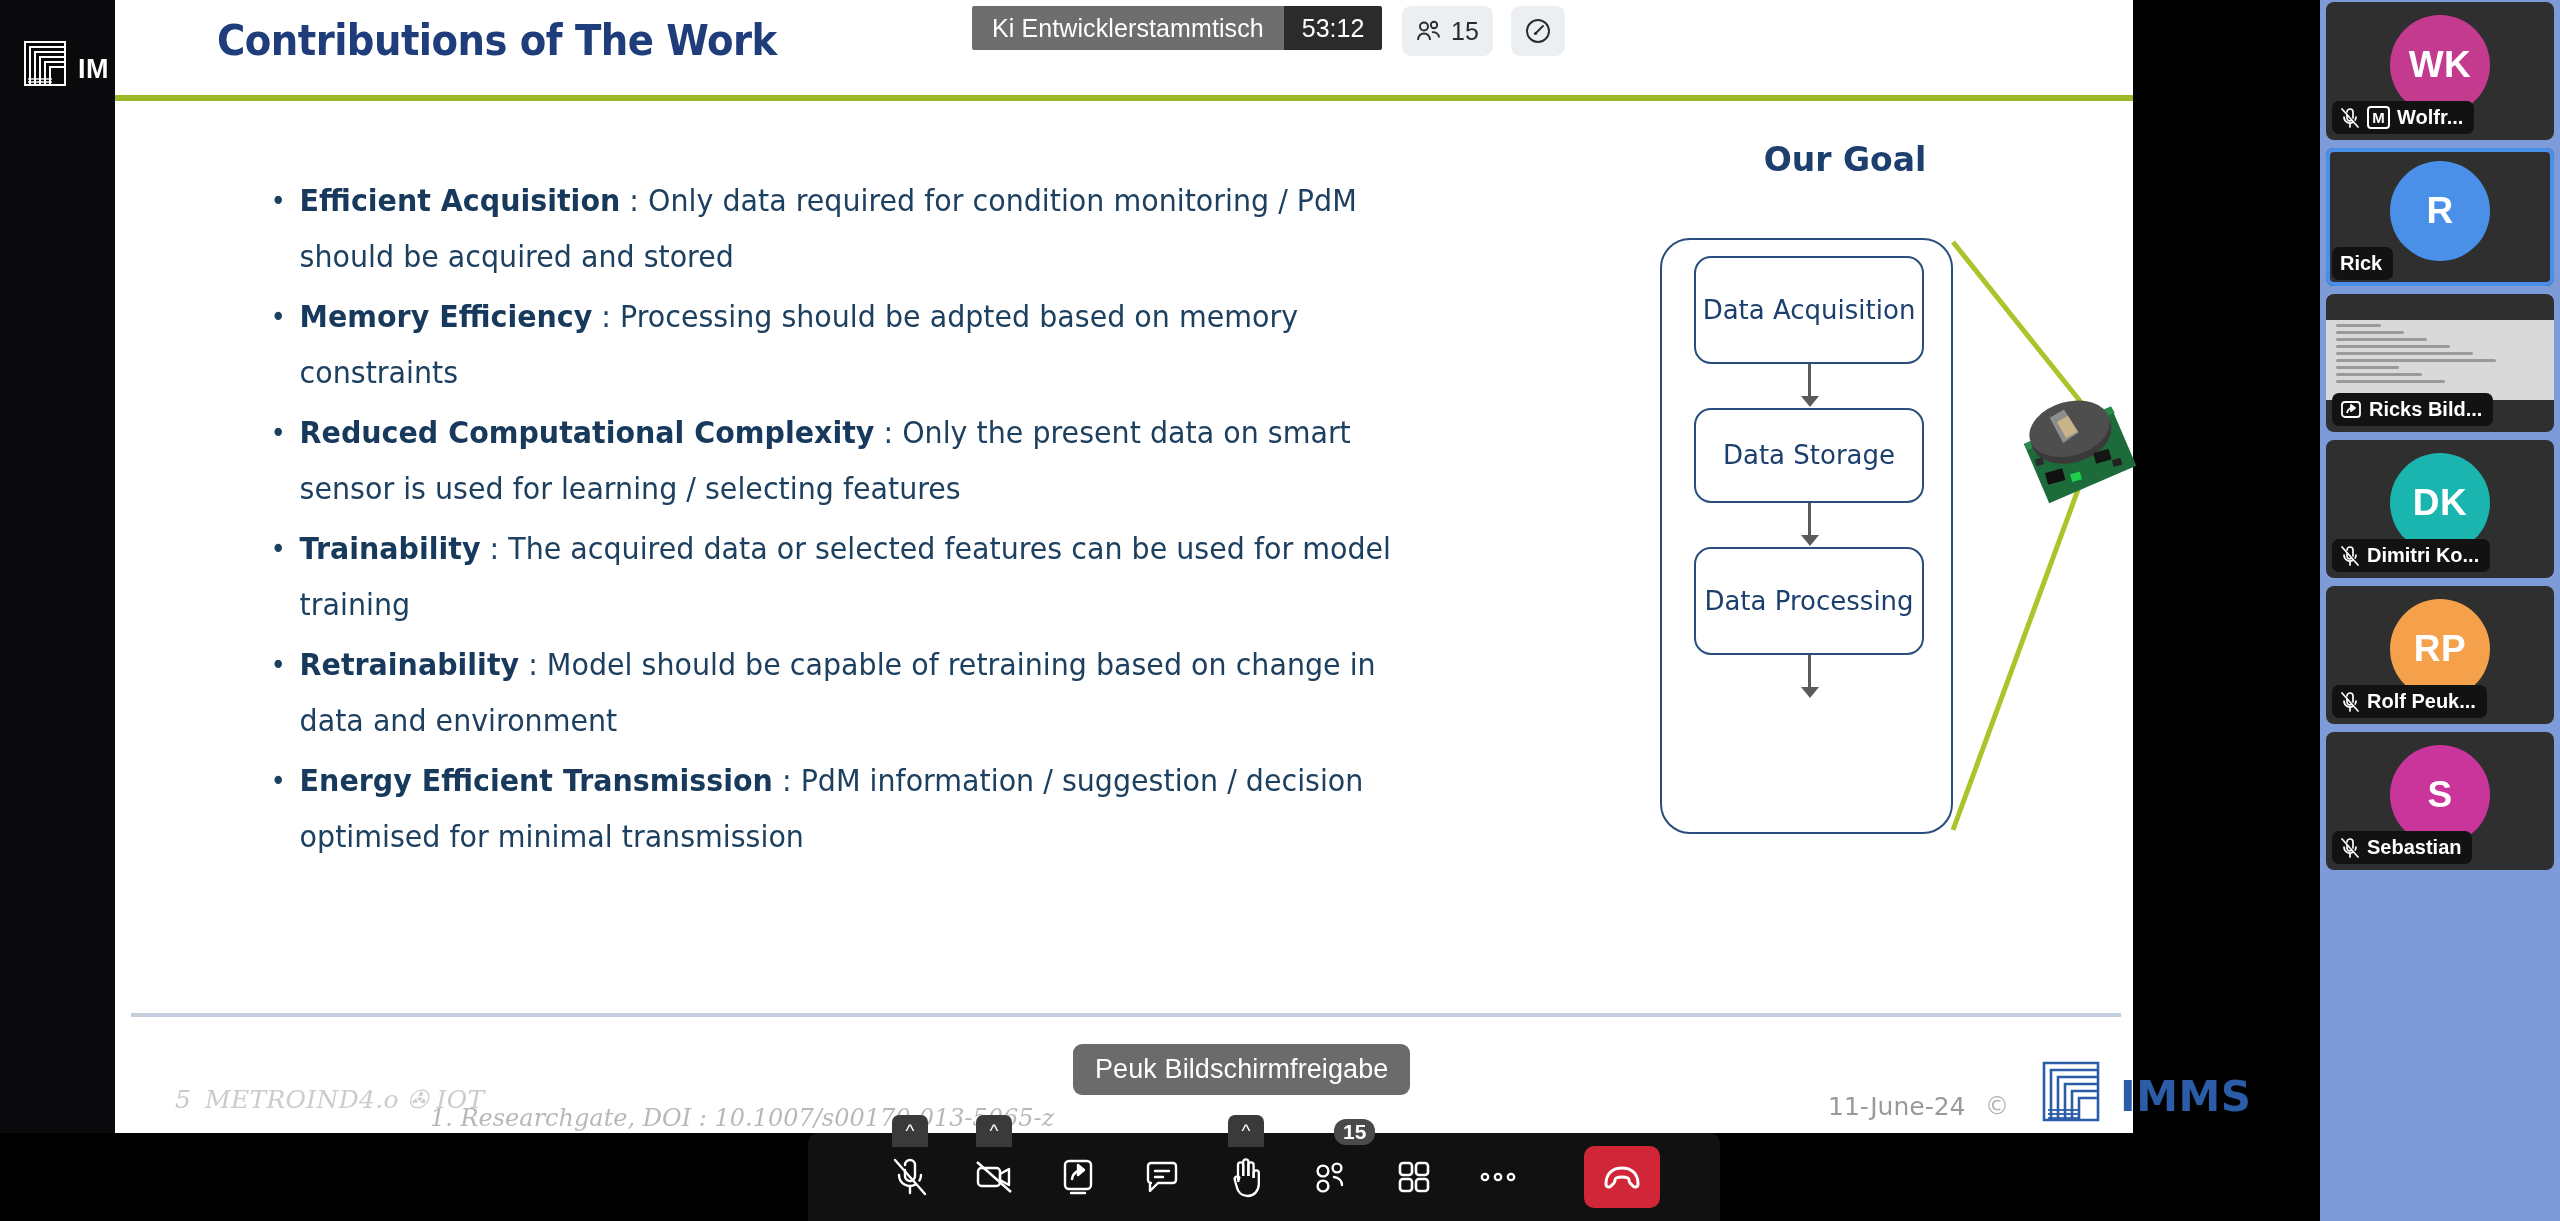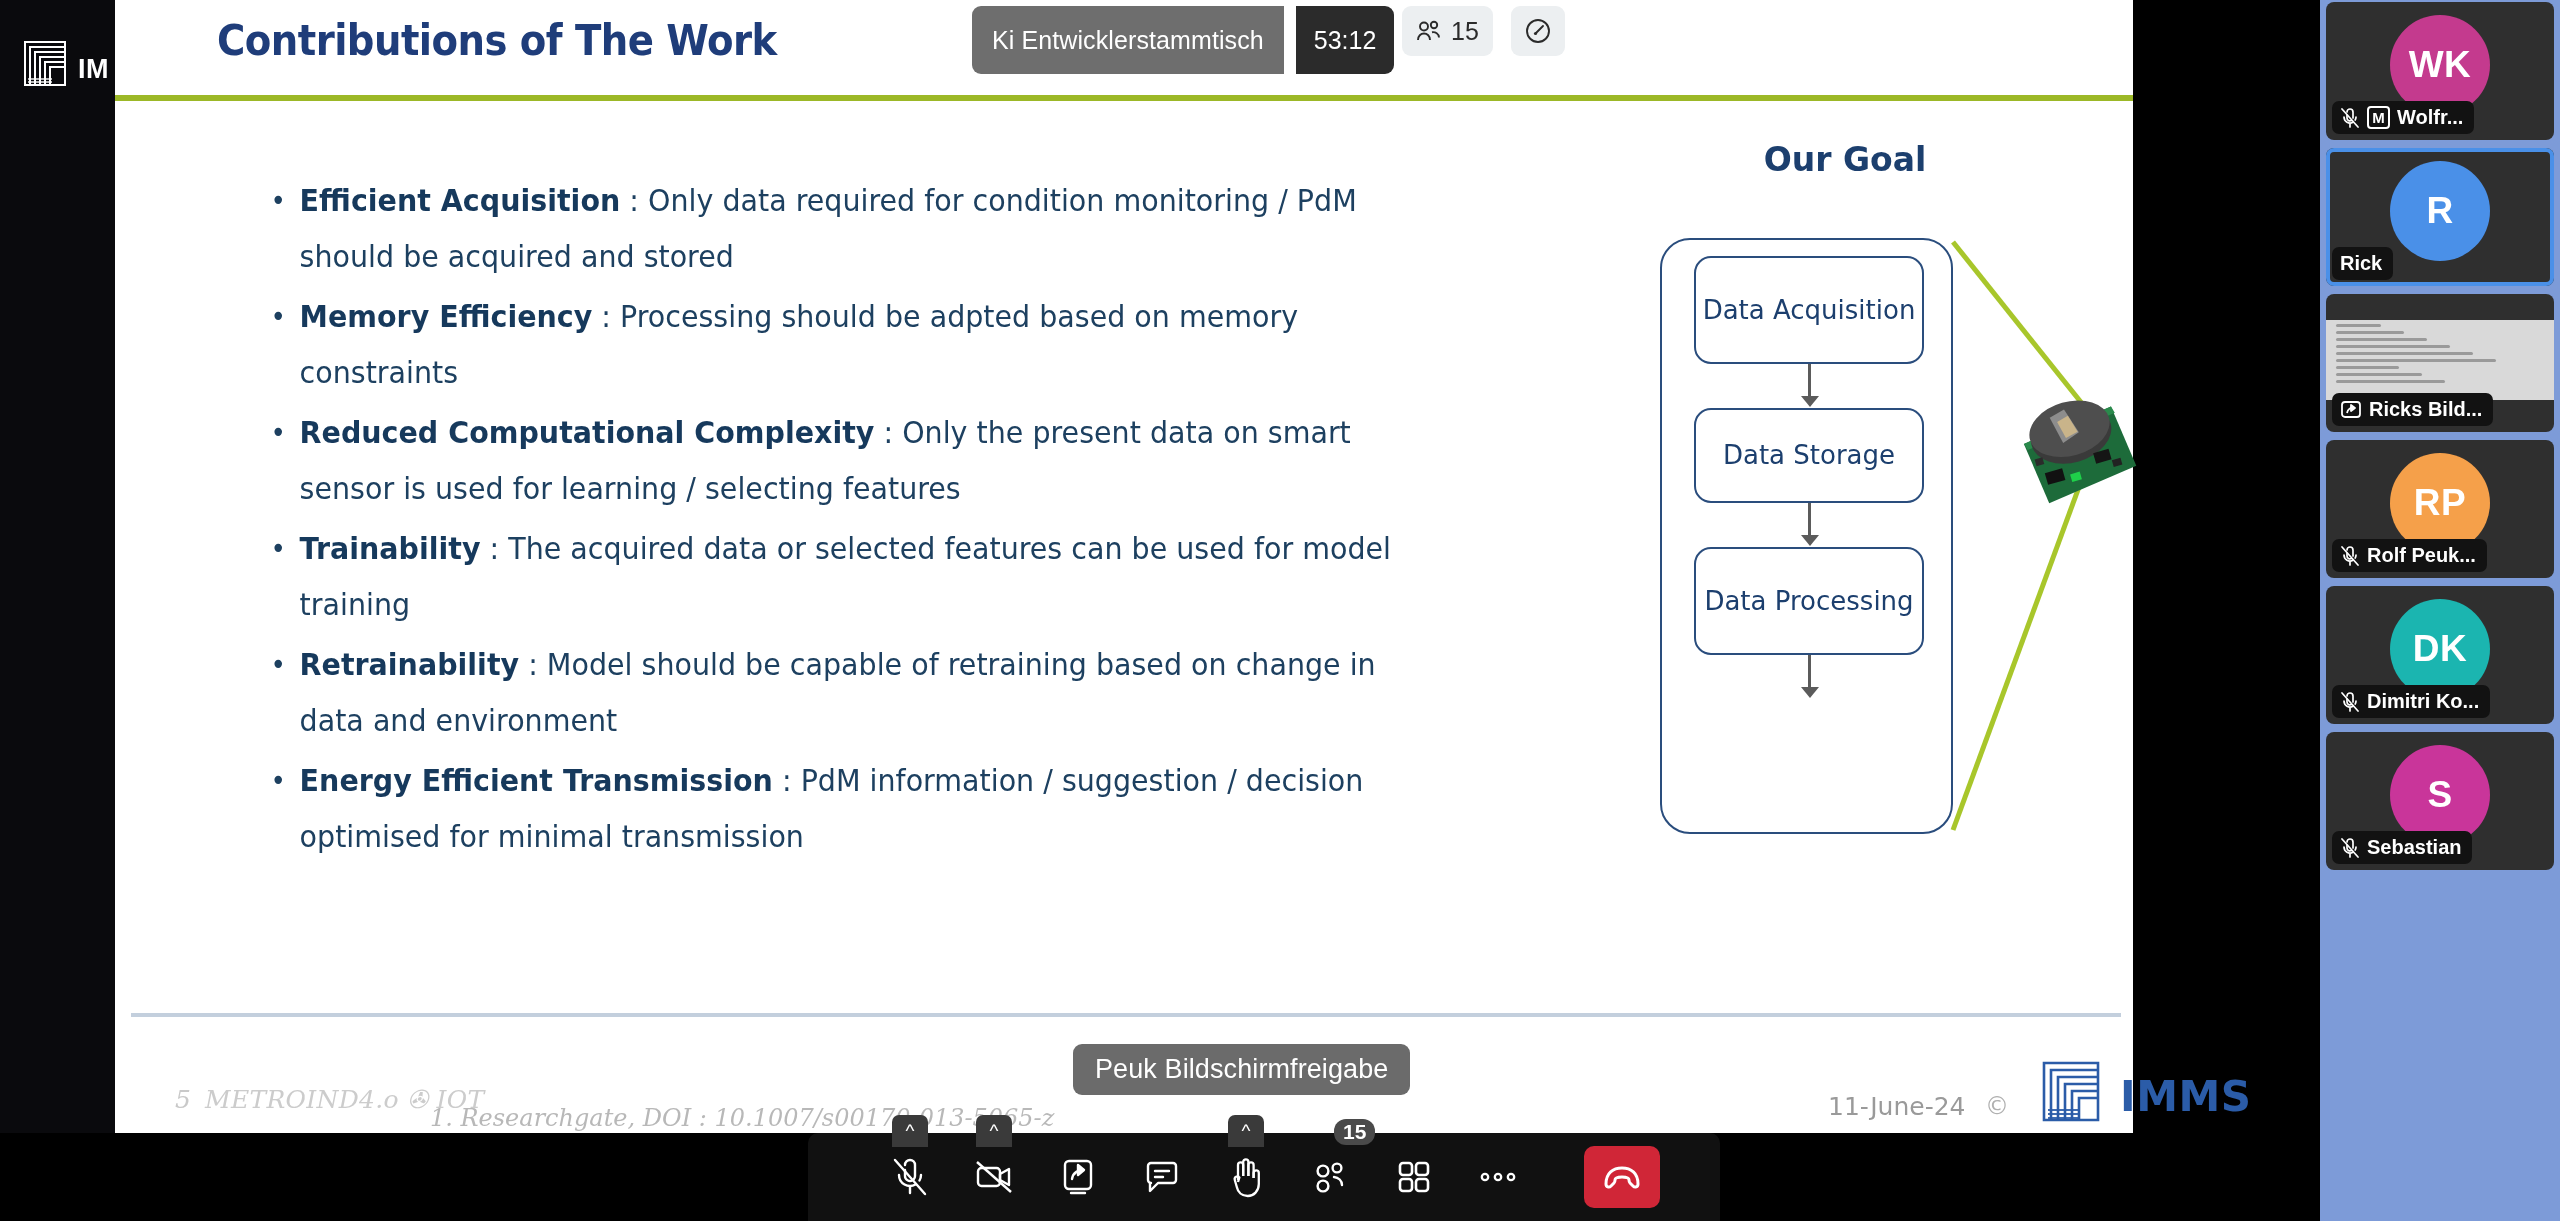--- a/index.html
+++ b/index.html
@@ -123,22 +123,22 @@
   }
   .foot-logo { position: absolute; left: 1925px; top: 1058px; width: 62px; height: 66px; }
   .foot-imms {
     position: absolute; left: 2005px; top: 1072px;
     font-family: "DejaVu Sans", sans-serif;
     font-size: 42px; font-weight: 700; color: #2b5ca8; letter-spacing: .5px;
   }
 
   
   .meet-pill {
-    position: absolute; left: 972px; top: 6px; height: 68px;
-    display: flex; align-items: stretch; border-radius: 9px; overflow: hidden; gap: 12px;
+    position: absolute; left: 972px; top: 6px; height: 44px;
+    display: flex; align-items: stretch; border-radius: 2px; overflow: hidden;
   }
   .meet-name {
     background: #6e6e6e; color: #fff; display: flex; align-items: center;
     padding: 0 20px; font-size: 25px; letter-spacing: .1px;
   }
   .meet-timer {
     background: #2b2b2b; color: #fff; display: flex; align-items: center;
     padding: 14px 18px; font-size: 25px;
   }
   .meet-chip {
@@ -493,47 +493,47 @@
             <svg width="22" height="22" viewBox="0 0 22 22" fill="none" stroke="#fff" stroke-width="1.8" stroke-linejoin="round">
               <rect x="2" y="3" width="18" height="15" rx="3"></rect>
               <path d="M7 14c.6-4 4-5.5 6.5-5.5"></path>
               <path d="M11 6l4 3-4 3z" fill="#fff"></path>
             </svg>
           </span>
           <span>Ricks Bild...</span>
         </div>
       </div>
       <div class="tile">
+        <div class="avatar" style="background: rgb(27, 181, 176);">DK</div>
+        <div class="tile-label">
+          <span>
+            <svg width="20" height="22" viewBox="0 0 20 22" fill="none" stroke="#fff" stroke-width="1.7" stroke-linecap="round">
+              <path d="M7 5a3 3 0 016 0v6"></path>
+              <path d="M7 8v3a3 3 0 004.4 2.6"></path>
+              <path d="M4 10a6 6 0 009 5.2M16 10a6 6 0 01-.8 3"></path>
+              <path d="M10 17v3"></path>
+              <path d="M2 2l16 18"></path>
+            </svg>
+          </span>
+          <span>Dimitri Ko...</span>
+        </div>
+      </div>
+      <div class="tile">
         <div class="avatar" style="background: rgb(245, 160, 74);">RP</div>
         <div class="tile-label">
           <span>
             <svg width="20" height="22" viewBox="0 0 20 22" fill="none" stroke="#fff" stroke-width="1.7" stroke-linecap="round">
               <path d="M7 5a3 3 0 016 0v6"></path>
               <path d="M7 8v3a3 3 0 004.4 2.6"></path>
               <path d="M4 10a6 6 0 009 5.2M16 10a6 6 0 01-.8 3"></path>
               <path d="M10 17v3"></path>
               <path d="M2 2l16 18"></path>
             </svg>
           </span>
           <span>Rolf Peuk...</span>
-        </div>
-      </div>
-      <div class="tile">
-        <div class="avatar" style="background: rgb(27, 181, 176);">DK</div>
-        <div class="tile-label">
-          <span>
-            <svg width="20" height="22" viewBox="0 0 20 22" fill="none" stroke="#fff" stroke-width="1.7" stroke-linecap="round">
-              <path d="M7 5a3 3 0 016 0v6"></path>
-              <path d="M7 8v3a3 3 0 004.4 2.6"></path>
-              <path d="M4 10a6 6 0 009 5.2M16 10a6 6 0 01-.8 3"></path>
-              <path d="M10 17v3"></path>
-              <path d="M2 2l16 18"></path>
-            </svg>
-          </span>
-          <span>Dimitri Ko...</span>
         </div>
       </div>
       <div class="tile">
         <div class="avatar" style="background: rgb(201, 53, 154);">S</div>
         <div class="tile-label">
           <span>
             <svg width="20" height="22" viewBox="0 0 20 22" fill="none" stroke="#fff" stroke-width="1.7" stroke-linecap="round">
               <path d="M7 5a3 3 0 016 0v6"></path>
               <path d="M7 8v3a3 3 0 004.4 2.6"></path>
               <path d="M4 10a6 6 0 009 5.2M16 10a6 6 0 01-.8 3"></path>

